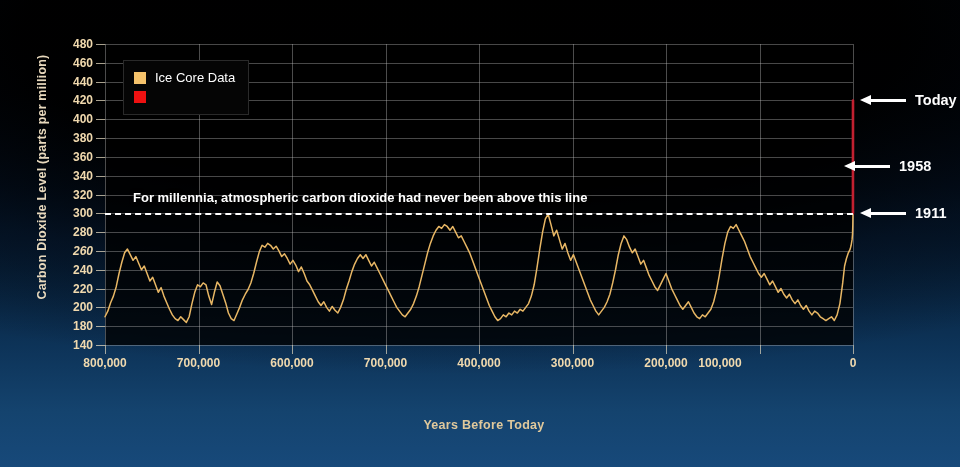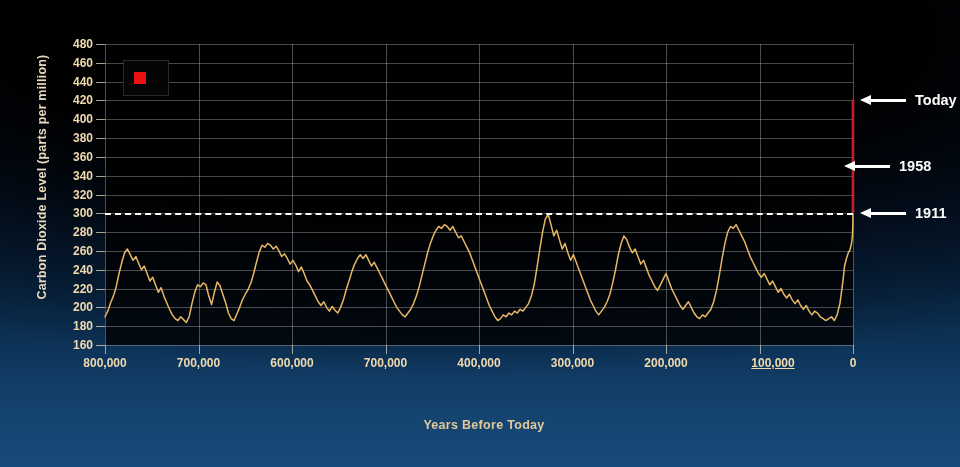--- a/index.html
+++ b/index.html
@@ -93,26 +93,26 @@
       <div class="ytick" style="top: 62.8125px;">460</div>
       <div class="ytick" style="top: 81.625px;">440</div>
       <div class="ytick" style="top: 100.438px;">420</div>
       <div class="ytick" style="top: 119.25px;">400</div>
       <div class="ytick" style="top: 138.062px;">380</div>
       <div class="ytick" style="top: 156.875px;">360</div>
       <div class="ytick" style="top: 175.688px;">340</div>
       <div class="ytick" style="top: 194.5px;">320</div>
       <div class="ytick" style="top: 213.312px;">300</div>
       <div class="ytick" style="top: 232.125px;">280</div>
-      <div class="ytick" style="top: 250.938px;">260</div>
+      <div class="ytick" style="top: 250.938px; font-style: italic;">260</div>
       <div class="ytick" style="top: 269.75px;">240</div>
       <div class="ytick" style="top: 288.562px;">220</div>
       <div class="ytick" style="top: 307.375px;">200</div>
       <div class="ytick" style="top: 326.188px;">180</div>
-      <div class="ytick" style="top: 345px;">160</div>
+      <div class="ytick" style="top: 345px;">140</div>
     </div>
   <div id="xticks"></div>
 
   <div id="plot">
     <div id="plotbg"></div>
     <div id="grid">
         <div class="hgrid" style="top: 0px;"></div>
         <div class="ytickmark" style="top: 0px;"></div>
         <div class="hgrid" style="top: 18.8125px;"></div>
         <div class="ytickmark" style="top: 18.8125px;"></div>
@@ -163,23 +163,28 @@
         <div class="vgrid" style="left: 654.5px;"></div>
         <div class="xtickmark" style="left: 654.5px;"></div>
         <div class="vgrid" style="left: 748px;"></div>
         <div class="xtickmark" style="left: 748px;"></div>
       </div>
     <svg class="series" id="seriessvg" viewBox="0 0 748 301" preserveAspectRatio="none">
         <polyline points="0.00,272.78 2.80,267.14 5.61,258.67 8.41,252.09 11.22,242.68 14.03,229.51 16.83,218.22 19.63,208.82 22.44,205.06 25.25,210.70 28.05,216.34 30.86,212.58 33.66,219.17 36.47,225.75 39.27,221.99 42.08,229.51 44.88,237.04 47.69,233.27 50.49,240.80 53.29,248.32 56.10,243.62 58.91,252.09 61.71,258.67 64.52,265.26 67.32,270.90 70.13,274.66 72.93,276.54 75.73,272.78 78.54,275.60 81.34,278.43 84.15,272.78 86.95,259.61 89.76,248.32 92.56,240.80 95.37,242.68 98.17,238.92 100.98,240.80 103.79,252.09 106.59,260.55 109.39,248.32 112.20,237.98 115.00,241.74 117.81,250.21 120.62,258.67 123.42,269.02 126.23,274.66 129.03,276.54 131.83,269.96 134.64,263.38 137.44,255.85 140.25,250.21 143.06,245.50 145.86,238.92 148.67,229.51 151.47,218.22 154.28,207.88 157.08,201.29 159.88,203.18 162.69,199.41 165.50,201.29 168.30,205.06 171.11,202.23 173.91,206.94 176.72,212.58 179.52,209.76 182.32,214.46 185.13,220.11 187.93,216.34 190.74,221.05 193.54,227.63 196.35,222.93 199.16,229.51 201.96,237.04 204.76,240.80 207.57,246.44 210.38,252.09 213.18,257.73 215.99,261.49 218.79,257.73 221.59,263.38 224.40,267.14 227.21,262.43 230.01,266.20 232.82,269.02 235.62,263.38 238.42,255.85 241.23,245.50 244.03,237.04 246.84,227.63 249.64,220.11 252.45,214.46 255.25,210.70 258.06,214.46 260.87,210.70 263.67,216.34 266.48,221.99 269.28,218.22 272.09,223.87 274.89,229.51 277.69,235.16 280.50,240.80 283.31,246.44 286.11,252.09 288.91,257.73 291.72,263.38 294.52,267.14 297.33,270.90 300.13,272.78 302.94,269.02 305.75,265.26 308.55,259.61 311.36,252.09 314.16,242.68 316.97,231.39 319.77,220.11 322.57,208.82 325.38,199.41 328.19,191.89 330.99,186.24 333.79,182.48 336.60,184.36 339.40,180.60 342.21,182.48 345.01,186.24 347.82,182.48 350.63,188.13 353.43,193.77 356.24,191.89 359.04,197.53 361.85,203.18 364.65,208.82 367.46,216.34 370.26,223.87 373.06,231.39 375.87,238.92 378.68,246.44 381.48,253.97 384.29,261.49 387.09,267.14 389.89,272.78 392.70,276.54 395.51,274.66 398.31,270.90 401.12,272.78 403.92,269.02 406.72,270.90 409.53,267.14 412.34,269.02 415.14,265.26 417.94,267.14 420.75,263.38 423.56,259.61 426.36,252.09 429.16,240.80 431.97,223.87 434.78,205.06 437.58,188.13 440.38,174.96 443.19,170.25 445.99,180.60 448.80,191.89 451.61,186.24 454.41,195.65 457.21,205.06 460.02,199.41 462.82,208.82 465.63,216.34 468.44,210.70 471.24,218.22 474.05,225.75 476.85,233.27 479.65,240.80 482.46,248.32 485.27,255.85 488.07,261.49 490.88,267.14 493.68,270.90 496.48,267.14 499.29,263.38 502.10,257.73 504.90,250.21 507.70,238.92 510.51,225.75 513.32,210.70 516.12,199.41 518.92,191.89 521.73,195.65 524.54,203.18 527.34,208.82 530.14,205.06 532.95,212.58 535.75,220.11 538.56,216.34 541.37,223.87 544.17,231.39 546.98,237.04 549.78,242.68 552.59,246.44 555.39,240.80 558.19,235.16 561.00,229.51 563.81,237.04 566.61,244.56 569.41,250.21 572.22,255.85 575.02,261.49 577.83,265.26 580.63,261.49 583.44,257.73 586.25,263.38 589.05,269.02 591.86,272.78 594.66,274.66 597.46,270.90 600.27,272.78 603.08,269.02 605.88,265.26 608.68,257.73 611.49,246.44 614.30,231.39 617.10,214.46 619.90,199.41 622.71,188.13 625.51,182.48 628.32,184.36 631.13,180.60 633.93,186.24 636.74,191.89 639.54,197.53 642.35,205.06 645.15,212.58 647.95,218.22 650.76,223.87 653.57,229.51 656.37,233.27 659.17,229.51 661.98,235.16 664.79,240.80 667.59,237.04 670.39,242.68 673.20,248.32 676.00,244.56 678.81,250.21 681.62,253.97 684.42,250.21 687.23,255.85 690.03,259.61 692.84,255.85 695.64,261.49 698.44,265.26 701.25,261.49 704.06,267.14 706.86,270.90 709.66,267.14 712.47,269.02 715.27,272.78 718.08,274.66 720.88,276.54 723.69,274.66 726.50,272.78 729.30,276.54 732.11,270.90 734.91,259.61 737.71,238.92 739.59,221.99 741.45,214.46 743.33,208.82 745.19,205.06 746.13,201.29 747.07,195.65 747.53,190.01 747.81,180.60 747.91,173.07 747.94,169.31" fill="none" stroke="#e8b765" stroke-width="1.5" stroke-linejoin="round" stroke-linecap="round" vector-effect="non-scaling-stroke"></polyline>
         <polyline points="747.94,169.31 747.95,158.03 747.96,141.09 747.97,122.28 747.98,101.59 747.99,79.01 748.00,56.44" fill="none" stroke="#c22030" stroke-width="2.6" stroke-linejoin="round" stroke-linecap="round" vector-effect="non-scaling-stroke"></polyline>
       </svg>
     <div id="threshold" style="top: 169.312px; border-top-color: rgb(255, 255, 255);"></div>
+    <div id="annotation" style="left: 28px; top: 146.312px;">For millennia, atmospheric carbon dioxide had never been above this line</div>
   </div>
 
   <div id="legend">
+      <div class="legrow">
+        <span class="swatch" style="background: rgb(245, 194, 107);"></span>
+        <span class="legtext">Ice Core Data</span>
+      </div>
       <div class="legrow">
         <span class="swatch" style="background: rgb(238, 17, 17);"></span>
       </div>
     </div>
 
   <div id="callouts">
       <div class="callout" style="left: 860px; top: 100.438px;">
         <span class="arrow">
           <span class="head"></span>
           <span class="shaft"></span>
@@ -202,15 +207,15 @@
       </div>
     </div>
 
 <div class="xtick" style="left: 105px;">800,000</div>
     <div class="xtick" style="left: 198.5px;">700,000</div>
     <div class="xtick" style="left: 292px;">600,000</div>
     <div class="xtick" style="left: 385.5px;">700,000</div>
     <div class="xtick" style="left: 479px;">400,000</div>
     <div class="xtick" style="left: 572.5px;">300,000</div>
     <div class="xtick" style="left: 666px;">200,000</div>
-    <div class="xtick" style="left: 773px; text-decoration: underline;">100,000</div>
+    <div class="xtick" style="left: 720px;">100,000</div>
     <div class="xtick" style="left: 853px;">0</div>
   </div>
 
 </body></html>

